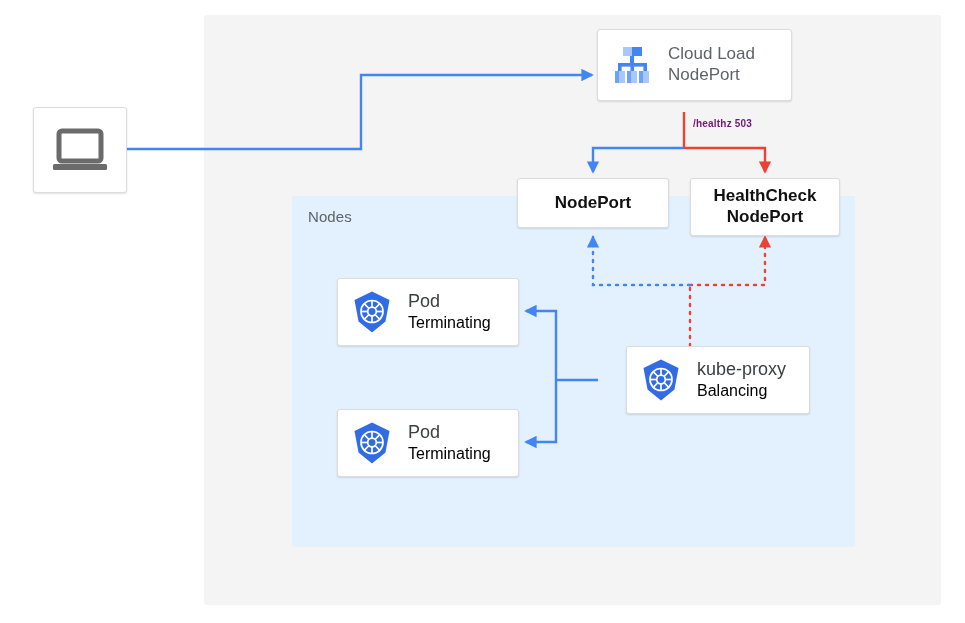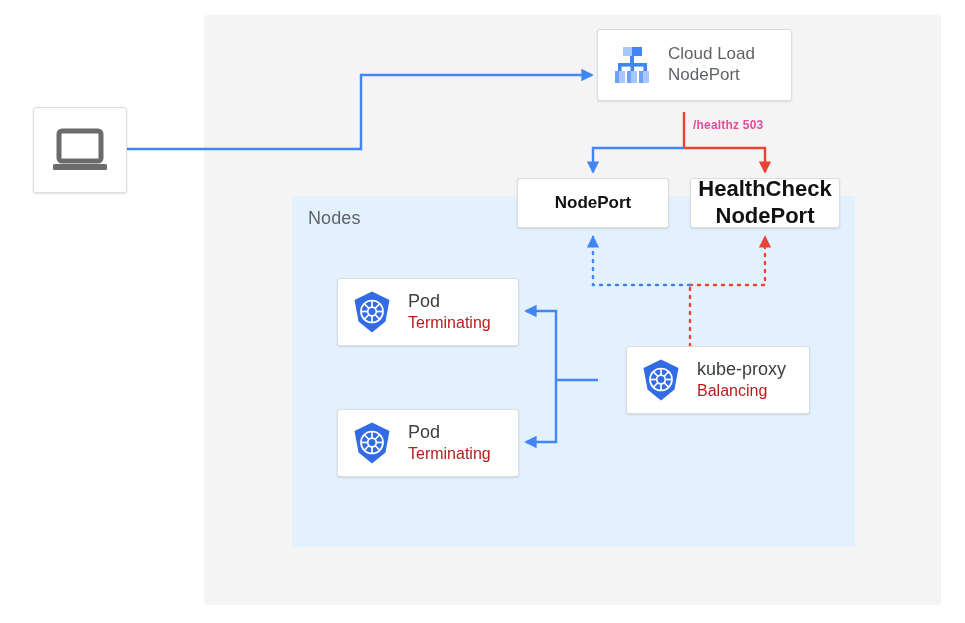--- a/index.html
+++ b/index.html
@@ -15,66 +15,66 @@
   .outer-panel{
     position:absolute;left:204px;top:15px;width:737px;height:590px;
     background:#f4f4f4;border-radius:3px;
   }
   .nodes-panel{
     position:absolute;left:292px;top:196px;width:563px;height:351px;
     background:#e3f0fd;border-radius:2px;
   }
   .nodes-label{
     position:absolute;left:308px;top:208px;
-    font-size:18px;color:#5f6368;letter-spacing:.1px;
+    font-size:15px;color:#5f6368;letter-spacing:.1px;
   }
 
   
   .card{
     position:absolute;background:#ffffff;
     border:1px solid #dcdcdc;border-radius:3px;
     box-shadow:0 1px 2px rgba(0,0,0,.12);
     box-sizing:border-box;
   }
   .card.plain{
     display:flex;align-items:center;justify-content:center;
     text-align:center;font-weight:bold;color:#111;
   }
   .card.icon-card{
     display:flex;align-items:center;
     padding-left:12px;gap:14px;
   }
   .card-text{display:flex;flex-direction:column;line-height:1.22;}
   .card-title{font-size:18px;color:#3c4043;}
-  .card-sub{font-size:16px;color:#b91c1c;}
+  .card-sub{font-size:16px;color:#000000;}
 
   
   .client-box{left:33px;top:107px;width:94px;height:86px;
     display:flex;align-items:center;justify-content:center;}
   .clb-box{left:597px;top:29px;width:195px;height:72px;}
   .clb-box .card-title{font-size:17px;color:#5f6368;}
   .nodeport-box{left:517px;top:178px;width:152px;height:50px;font-size:17px;}
-  .hcnodeport-box{left:690px;top:178px;width:150px;height:50px;
-    font-size:22px;line-height:1.22;}
+  .hcnodeport-box{left:690px;top:178px;width:150px;height:58px;
+    font-size:17px;line-height:1.22;}
   .pod-box-1{left:337px;top:278px;width:182px;height:68px;}
   .pod-box-2{left:337px;top:409px;width:182px;height:68px;}
   .kubeproxy-box{left:598px;top:346px;width:184px;height:68px;margin-left:28px;}
 
   
   .laptop-ico{width:58px;height:46px;}
   .k8s-ico{width:44px;height:44px;flex:0 0 auto;}
   .clb-ico{width:44px;height:40px;flex:0 0 auto;}
 
   
   #wires{position:absolute;left:0;top:0;width:965px;height:623px;
     pointer-events:none;}
 
   .healthz-label{
     position:absolute;left:693px;top:118px;
-    font-size:12px;font-weight:bold;color:#ec4899;letter-spacing:.2px;
+    font-size:10px;font-weight:bold;color:#701a75;letter-spacing:.2px;
   }
 </style>
 </head>
 <body>
 
 <div id="stage">
 
   <div class="outer-panel"></div>
   <div class="nodes-panel"></div>
   <div class="nodes-label">Nodes</div>

